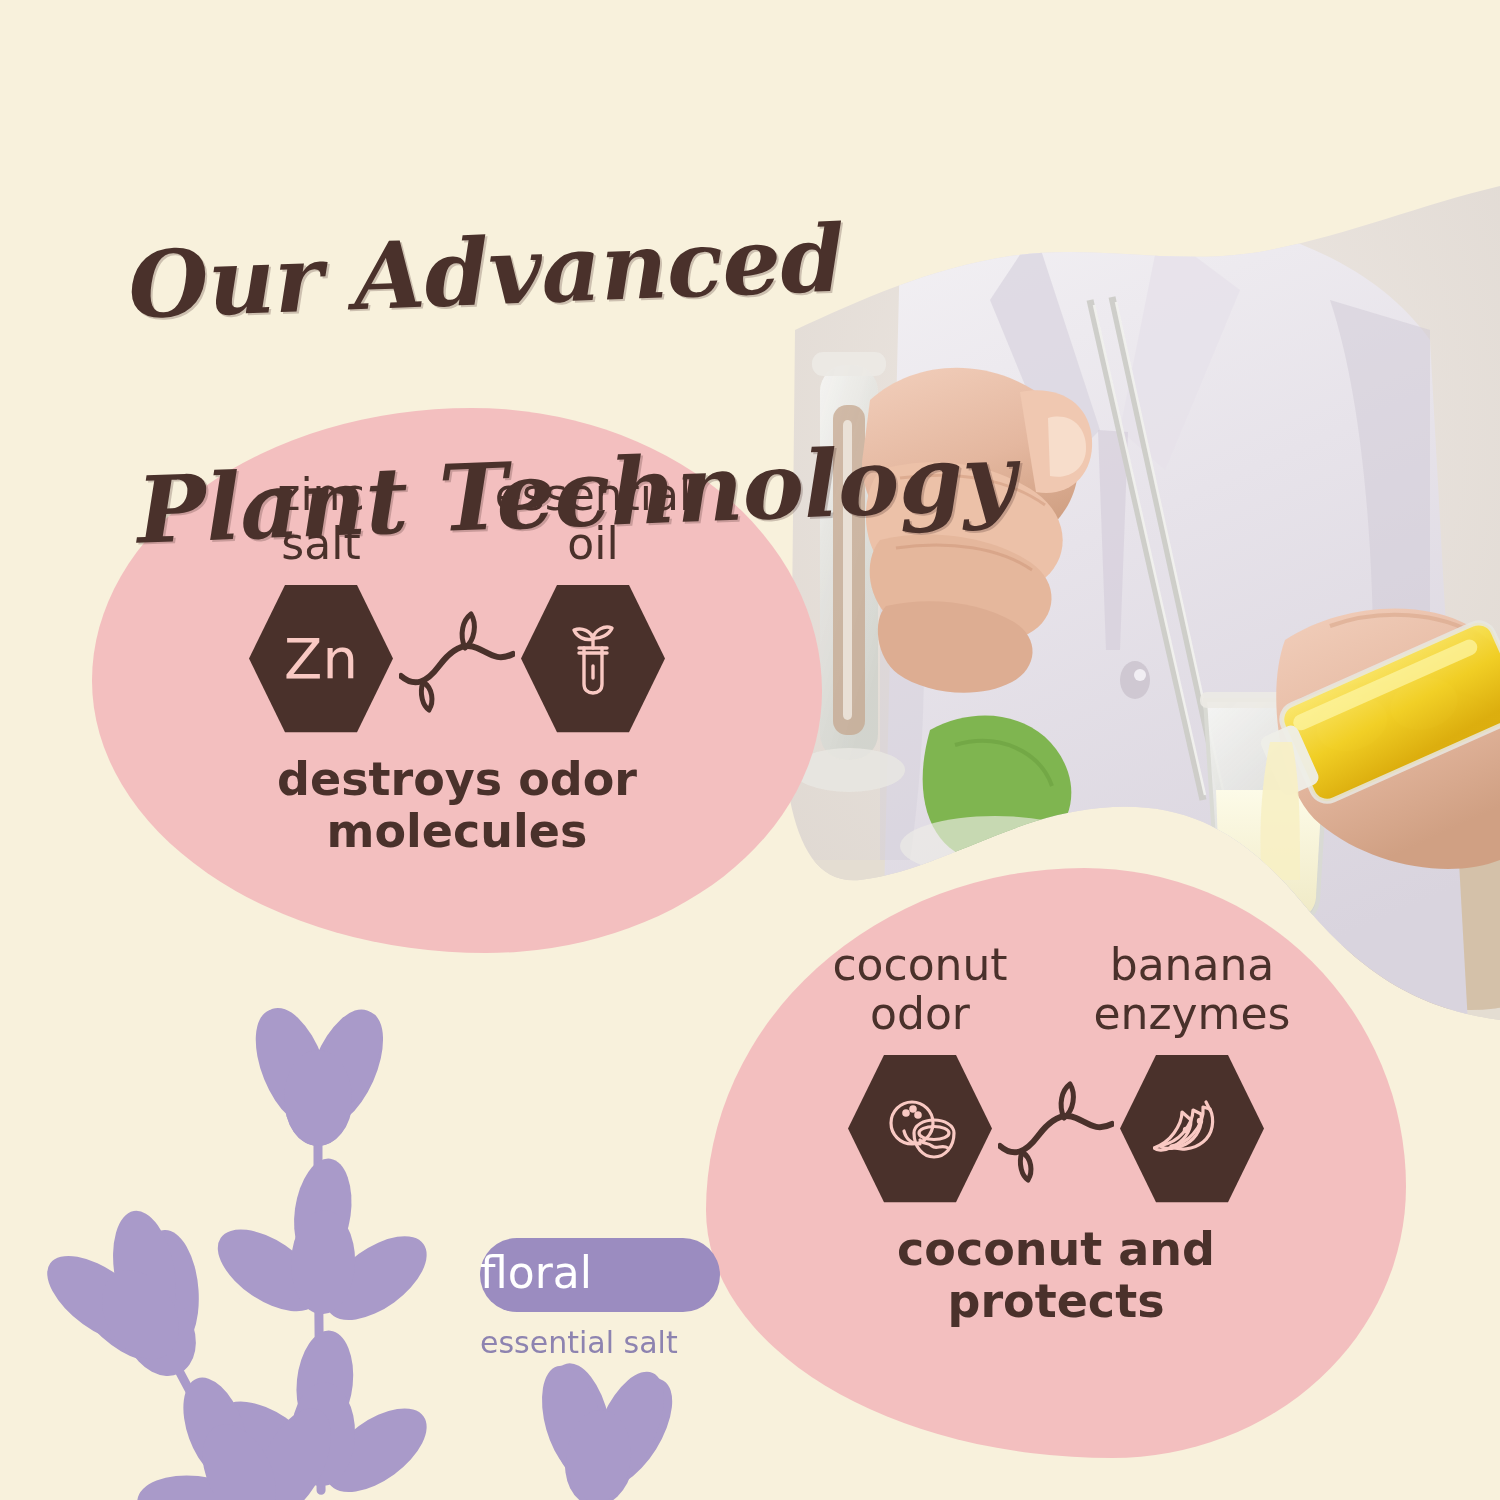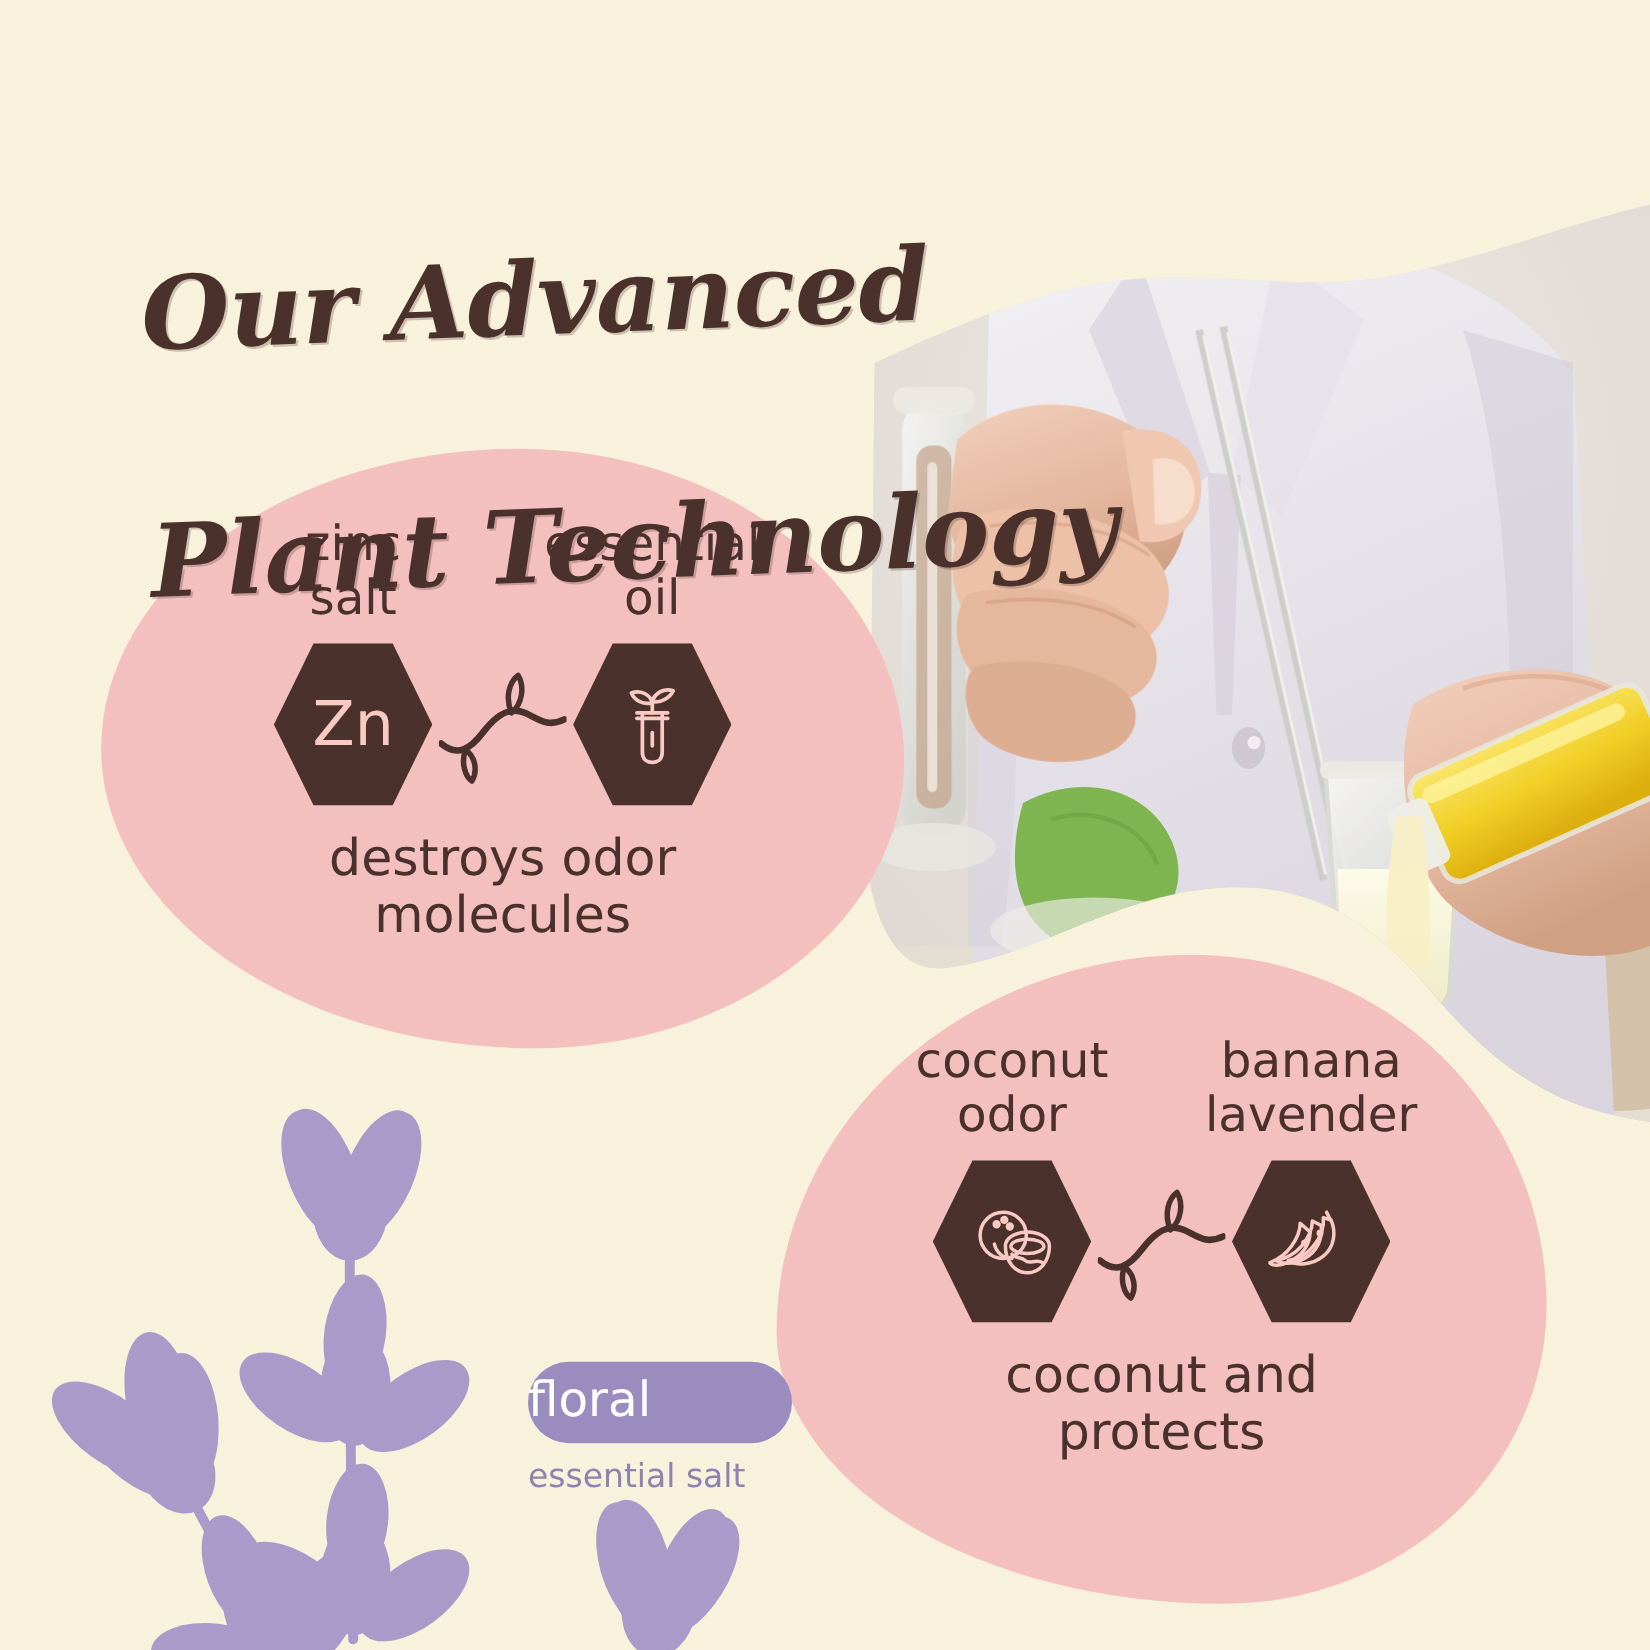--- a/index.html
+++ b/index.html
@@ -110,21 +110,21 @@
   .vine {
     width: 116px;
     height: 110px;
     flex: 0 0 auto;
     margin: 0 -6px;
   }
   .caption {
     margin-top: 14px;
     font-size: 46px;
     line-height: 1.14;
-    font-weight: 400;
+    font-weight: 700;
     white-space: pre-line;
   }
 
   
   .lavender-layer {
     position: absolute;
     left: 0; top: 0;
     width: 1500px; height: 1500px;
     z-index: 15;
     pointer-events: none;
@@ -335,21 +335,21 @@
 molecules</div>
     </div>
   </div>
 
   <div class="blob blob-2">
     <div class="blob-inner" style="top:72px;">
       <div class="pair-labels">
         <div class="lbl left">coconut
 odor</div>
         <div class="lbl right">banana
-lavender</div>
+enzymes</div>
       </div>
 
       <div class="hex-row">
         <div class="hex">
           <svg width="76" height="72" viewBox="0 0 76 72" xmlns="http://www.w3.org/2000/svg">
             <g stroke="#f9c9c3" stroke-width="3.2" fill="none" stroke-linecap="round" stroke-linejoin="round">
               <circle cx="30" cy="30" r="21"></circle>
               <circle cx="24" cy="20" r="2.2" fill="#f9c9c3"></circle>
               <circle cx="31" cy="16" r="2.2" fill="#f9c9c3"></circle>
               <circle cx="36" cy="22" r="2.2" fill="#f9c9c3"></circle>

